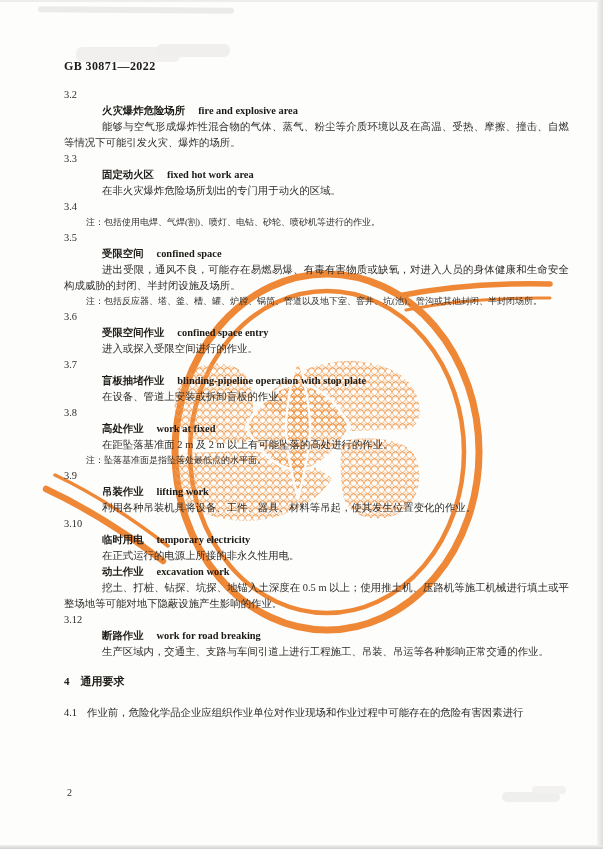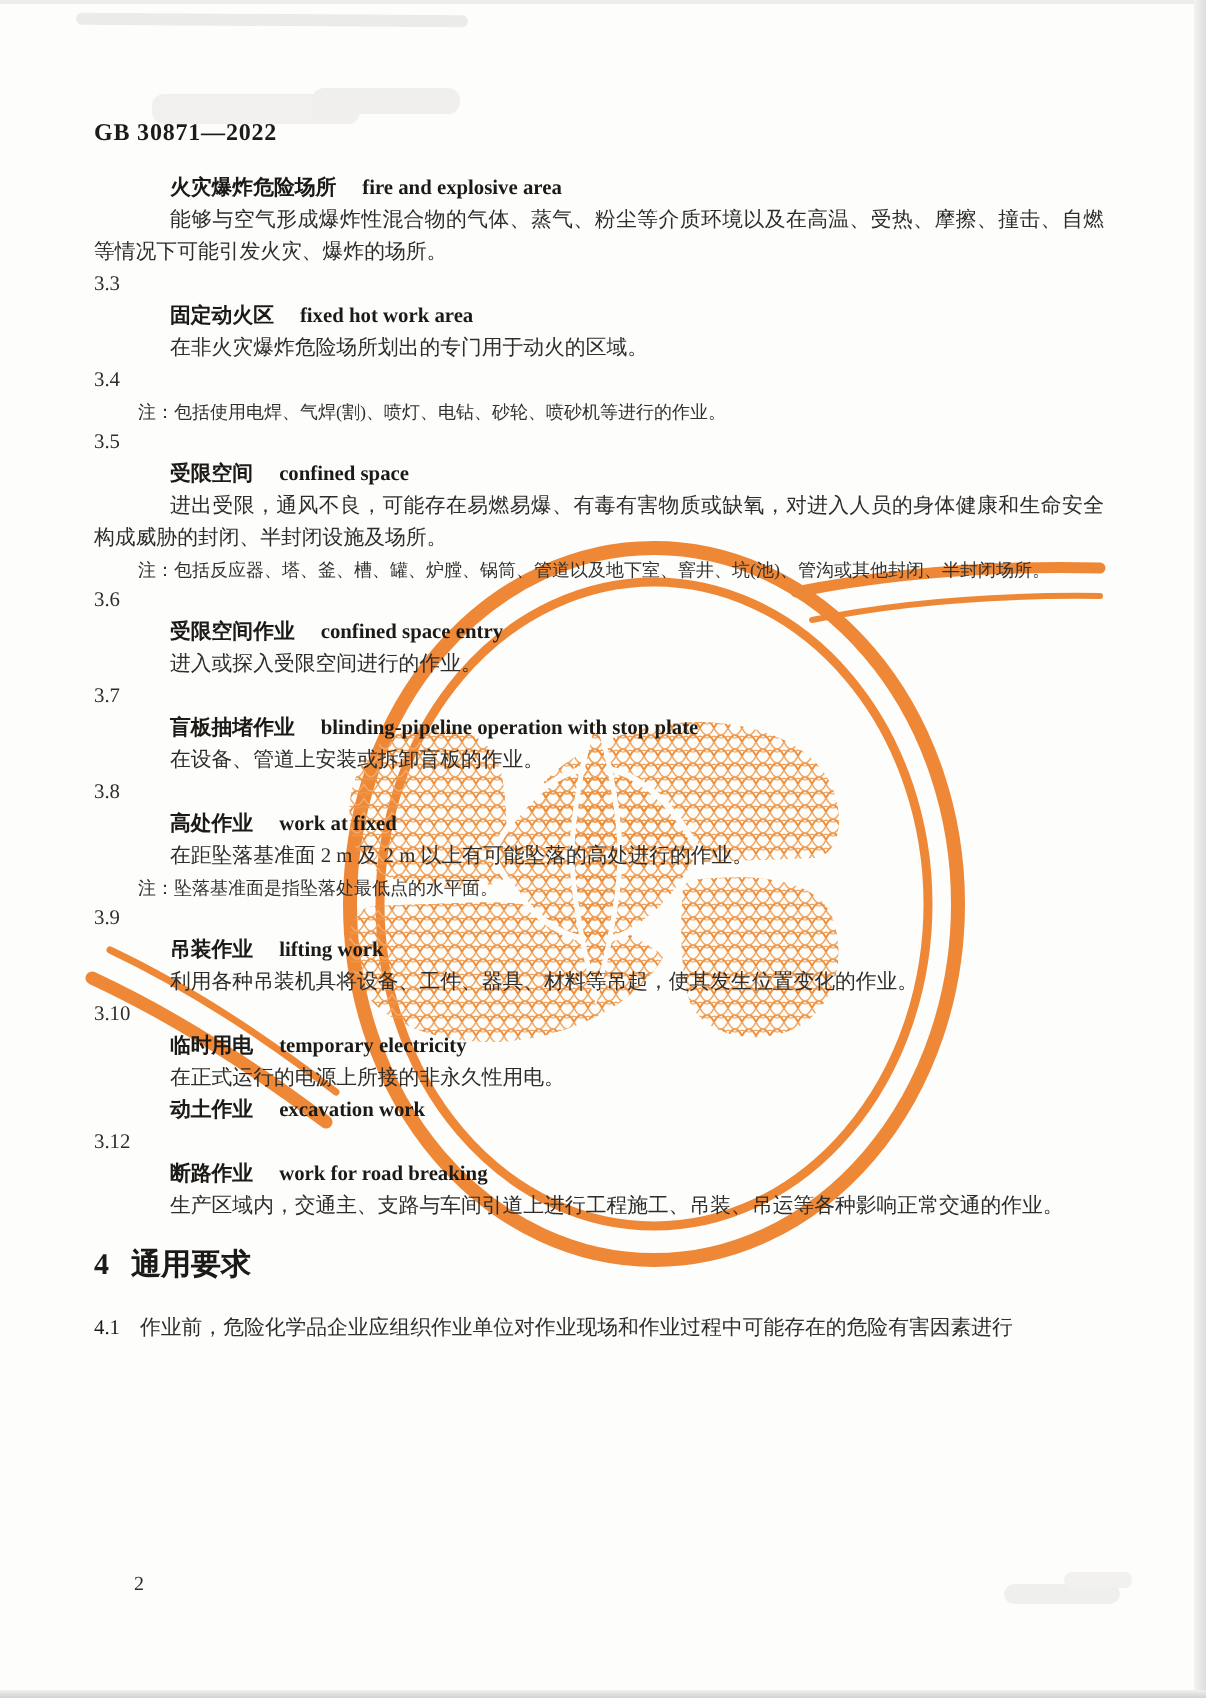--- a/index.html
+++ b/index.html
@@ -17,32 +17,32 @@
   .sm1{left:38px;top:7px;width:196px;height:6px;background:#ebebe9;transform:rotate(.4deg);}
   .sm2{left:76px;top:47px;width:104px;height:15px;background:#f1f0ee;}
   .sm3{left:156px;top:44px;width:74px;height:13px;background:#f0efed;}
   .sm4{left:502px;top:792px;width:58px;height:10px;background:#efefed;}
   .sm5{left:532px;top:786px;width:34px;height:8px;background:#f2f1ef;}
 
   
   .watermark{position:absolute;left:0;top:0;width:603px;height:849px;z-index:1;pointer-events:none;opacity:.96;}
 
   .content{
-    position:absolute;left:47px;top:58px;width:505px;z-index:2;
+    position:absolute;left:64px;top:58px;width:505px;z-index:2;
     color:#2f2d29;font-size:10.4px;line-height:16px;
   }
   .gb-header{font-weight:bold;font-size:12px;letter-spacing:.4px;color:#1d1b18;margin-bottom:13px;}
   .section{margin:0;}
   .sec-num{color:#2f2d29;}
   .term-line{padding-left:38px;white-space:nowrap;}
   .term-cn{font-weight:bold;color:#1c1a16;text-align:right;}
   .term-en{font-weight:bold;color:#1c1a16;margin-left:13px;}
   .body-p{margin:0;text-align:justify;text-indent:38px;}
   .note{font-size:9px;line-height:15px;padding-left:22px;color:#33312d;}
-  .chapter{font-weight:bold;font-size:15px;color:#1c1a16;margin-top:13px;margin-bottom:16px;}
+  .chapter{font-weight:bold;font-size:11px;color:#1c1a16;margin-top:13px;margin-bottom:16px;}
   .chapter .ch-title{margin-left:11px;}
   .clause{margin:0;}
   .clause .cl-num{font-weight:normal;color:#1c1a16;margin-right:10px;}
   .page-num{position:absolute;left:67px;top:787px;font-size:10px;color:#2f2d29;z-index:2;}
 </style>
 </head>
 <body>
 
 <div class="page">
   <div class="smudge sm1"></div>
@@ -95,20 +95,21 @@
 
     <path d="M298,356 C306,384 310,412 310,427 C310,442 306,470 298,498
              C290,470 286,442 286,427 C286,412 290,384 298,356 Z" stroke="#fdfdfc" stroke-width="2.5"></path>
   </g>
 </svg>
 
 <div class="content">
   <div class="gb-header">GB 30871—2022</div>
   <div id="sections-mount">
       <div class="section">
+        <div class="sec-num">3.2</div>
         <div class="term-line"><span class="term-cn">火灾爆炸危险场所</span><span class="term-en">fire and explosive area</span></div>
         <p class="body-p">能够与空气形成爆炸性混合物的气体、蒸气、粉尘等介质环境以及在高温、受热、摩擦、撞击、自燃等情况下可能引发火灾、爆炸的场所。</p>
       </div>
       <div class="section">
         <div class="sec-num">3.3</div>
         <div class="term-line"><span class="term-cn">固定动火区</span><span class="term-en">fixed hot work area</span></div>
         <p class="body-p">在非火灾爆炸危险场所划出的专门用于动火的区域。</p>
       </div>
       <div class="section">
         <div class="sec-num">3.4</div>
@@ -141,20 +142,21 @@
         <div class="term-line"><span class="term-cn">吊装作业</span><span class="term-en">lifting work</span></div>
         <p class="body-p">利用各种吊装机具将设备、工件、器具、材料等吊起，使其发生位置变化的作业。</p>
       </div>
       <div class="section">
         <div class="sec-num">3.10</div>
         <div class="term-line"><span class="term-cn">临时用电</span><span class="term-en">temporary electricity</span></div>
         <p class="body-p">在正式运行的电源上所接的非永久性用电。</p>
       </div>
       <div class="section">
         <div class="term-line"><span class="term-cn">动土作业</span><span class="term-en">excavation work</span></div>
+        <p class="body-p">挖土、打桩、钻探、坑探、地锚入土深度在 0.5 m 以上；使用推土机、压路机等施工机械进行填土或平整场地等可能对地下隐蔽设施产生影响的作业。</p>
       </div>
       <div class="section">
         <div class="sec-num">3.12</div>
         <div class="term-line"><span class="term-cn">断路作业</span><span class="term-en">work for road breaking</span></div>
         <p class="body-p">生产区域内，交通主、支路与车间引道上进行工程施工、吊装、吊运等各种影响正常交通的作业。</p>
       </div>
     </div>
   <div class="chapter">
     <span class="ch-num">4</span><span class="ch-title">通用要求</span>
   </div>

